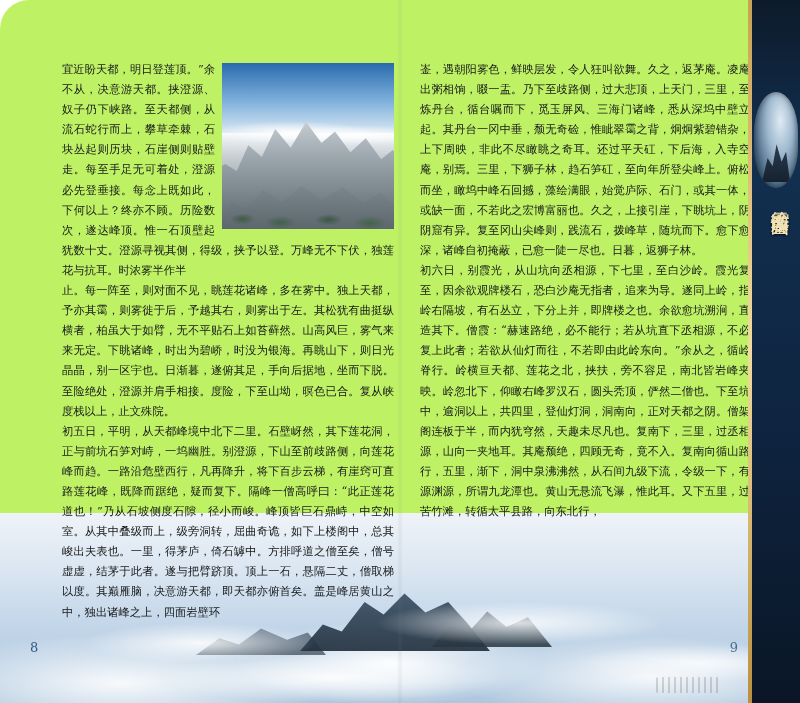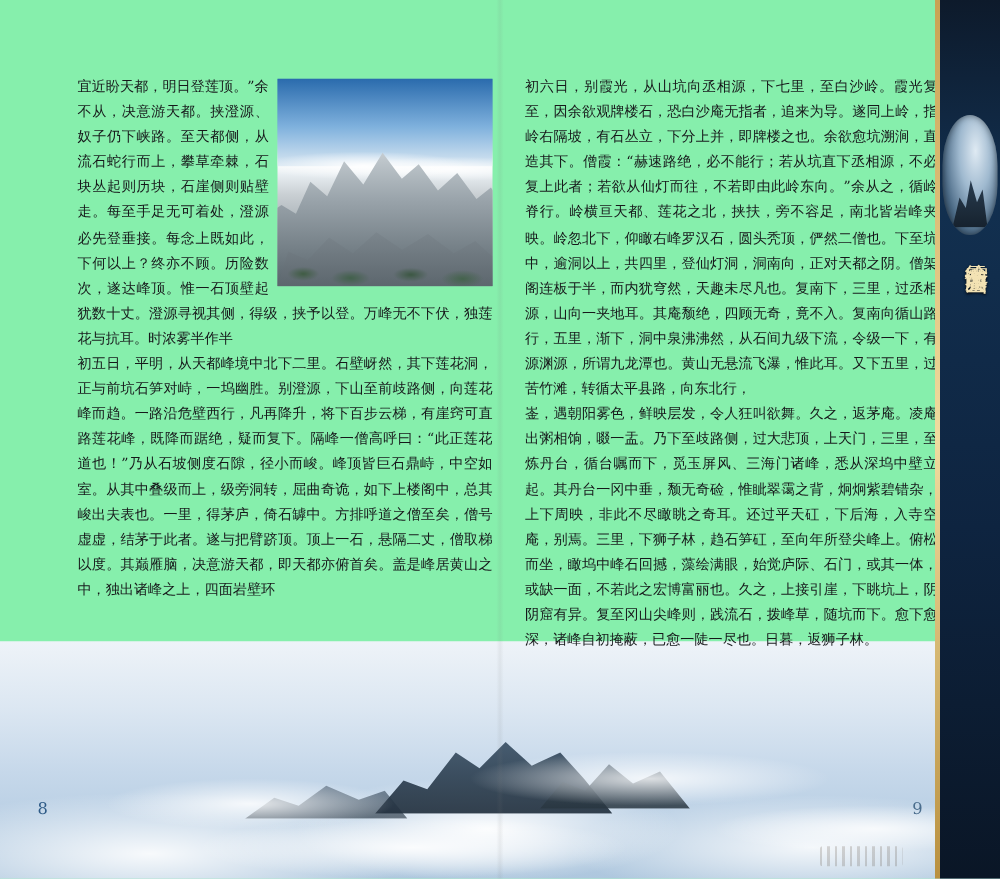--- a/index.html
+++ b/index.html
@@ -7,21 +7,22 @@
     width:800px;height:703px;
     background:#ffffff;
     font-family:"DejaVu Sans","Liberation Sans",sans-serif;
     overflow:hidden;
     position:relative;
   }
 
   
   #page{
     position:absolute;inset:0;
-    background:#86efac;
+    background:#bef264;
+    border-radius:29px;
   }
 
   
   .cloudsea{
     position:absolute;left:0;right:0;bottom:0;height:190px;
     background:
       radial-gradient(ellipse 220px 60px at 390px 150px, rgba(255,255,255,.95), rgba(255,255,255,0) 70%),
       radial-gradient(ellipse 300px 70px at 120px 170px, rgba(255,255,255,.9), rgba(255,255,255,0) 70%),
       radial-gradient(ellipse 280px 60px at 650px 165px, rgba(255,255,255,.85), rgba(255,255,255,0) 70%),
       linear-gradient(to bottom,#eef3f8 0%, #dce7f2 28%, #c6d8ea 55%, #b9cfe4 75%, #aec7de 100%);
@@ -179,26 +180,27 @@
     <div class="photo-wrap">
       <div class="photo">
         <div class="sky"></div>
         <div class="cloudband"></div>
         <div class="rock"></div>
         <div class="rock2"></div>
         <div class="trees"></div>
       </div>
     </div>
     <p class="para">宜近盼天都，明日登莲顶。”余不从，决意游天都。挟澄源、奴子仍下峡路。至天都侧，从流石蛇行而上，攀草牵棘，石块丛起则历块，石崖侧则贴壁走。每至手足无可着处，澄源必先登垂接。每念上既如此，下何以上？终亦不顾。历险数次，遂达峰顶。惟一石顶壁起犹数十丈。澄源寻视其侧，得级，挟予以登。万峰无不下伏，独莲花与抗耳。时浓雾半作半</p>
+    <p class="para">止。每一阵至，则对面不见，眺莲花诸峰，多在雾中。独上天都，予亦其霭，则雾徙于后，予越其右，则雾出于左。其松犹有曲挺纵横者，柏虽大于如臂，无不平贴石上如苔藓然。山高风巨，雾气来来无定。下眺诸峰，时出为碧峤，时没为银海。再眺山下，则日光晶晶，别一区宇也。日渐暮，遂俯其足，手向后据地，坐而下脱。至险绝处，澄源并肩手相接。度险，下至山坳，暝色已合。复从峡度栈以上，止文殊院。</p>
     <p class="para">初五日，平明，从天都峰境中北下二里。石壁岈然，其下莲花洞，正与前坑石笋对峙，一坞幽胜。别澄源，下山至前歧路侧，向莲花峰而趋。一路沿危壁西行，凡再降升，将下百步云梯，有崖窍可直路莲花峰，既降而踞绝，疑而复下。隔峰一僧高呼曰：“此正莲花道也！”乃从石坡侧度石隙，径小而峻。峰顶皆巨石鼎峙，中空如室。从其中叠级而上，级旁洞转，屈曲奇诡，如下上楼阁中，总其峻出夫表也。一里，得茅庐，倚石罅中。方排呼道之僧至矣，僧号虚虚，结茅于此者。遂与把臂跻顶。顶上一石，悬隔二丈，僧取梯以度。其巅雁脑，决意游天都，即天都亦俯首矣。盖是峰居黄山之中，独出诸峰之上，四面岩壁环</p>
   </div>
 
   <div class="col col-right">
+    <p class="para">崟，遇朝阳雾色，鲜映层发，令人狂叫欲舞。久之，返茅庵。凌庵出粥相饷，啜一盂。乃下至歧路侧，过大悲顶，上天门，三里，至炼丹台，循台嘱而下，觅玉屏风、三海门诸峰，悉从深坞中壁立起。其丹台一冈中垂，颓无奇硷，惟眦翠霭之背，炯炯紫碧错杂，上下周映，非此不尽瞰眺之奇耳。还过平天矼，下后海，入寺空庵，别焉。三里，下狮子林，趋石笋矼，至向年所登尖峰上。俯松而坐，瞰坞中峰石回撼，藻绘满眼，始觉庐际、石门，或其一体，或缺一面，不若此之宏博富丽也。久之，上接引崖，下眺坑上，阴阴窟有异。复至冈山尖峰则，践流石，拨峰草，随坑而下。愈下愈深，诸峰自初掩蔽，已愈一陡一尽也。日暮，返狮子林。</p>
     <p class="para">初六日，别霞光，从山坑向丞相源，下七里，至白沙岭。霞光复至，因余欲观牌楼石，恐白沙庵无指者，追来为导。遂同上岭，指岭右隔坡，有石丛立，下分上并，即牌楼之也。余欲愈坑溯涧，直造其下。僧霞：“赫速路绝，必不能行；若从坑直下丞相源，不必复上此者；若欲从仙灯而往，不若即由此岭东向。”余从之，循岭脊行。岭横亘天都、莲花之北，挟扶，旁不容足，南北皆岩峰夹映。岭忽北下，仰瞰右峰罗汉石，圆头秃顶，俨然二僧也。下至坑中，逾洞以上，共四里，登仙灯洞，洞南向，正对天都之阴。僧架阁连板于半，而内犹穹然，天趣未尽凡也。复南下，三里，过丞相源，山向一夹地耳。其庵颓绝，四顾无奇，竟不入。复南向循山路行，五里，渐下，洞中泉沸沸然，从石间九级下流，令级一下，有源渊源，所谓九龙潭也。黄山无悬流飞瀑，惟此耳。又下五里，过苦竹滩，转循太平县路，向东北行，</p>
-    <p class="para">崟，遇朝阳雾色，鲜映层发，令人狂叫欲舞。久之，返茅庵。凌庵出粥相饷，啜一盂。乃下至歧路侧，过大悲顶，上天门，三里，至炼丹台，循台嘱而下，觅玉屏风、三海门诸峰，悉从深坞中壁立起。其丹台一冈中垂，颓无奇硷，惟眦翠霭之背，炯炯紫碧错杂，上下周映，非此不尽瞰眺之奇耳。还过平天矼，下后海，入寺空庵，别焉。三里，下狮子林，趋石笋矼，至向年所登尖峰上。俯松而坐，瞰坞中峰石回撼，藻绘满眼，始觉庐际、石门，或其一体，或缺一面，不若此之宏博富丽也。久之，上接引崖，下眺坑上，阴阴窟有异。复至冈山尖峰则，践流石，拨峰草，随坑而下。愈下愈深，诸峰自初掩蔽，已愈一陡一尽也。日暮，返狮子林。</p>
   </div>
 
   <div class="folio folio-left">8</div>
   <div class="folio folio-right">9</div>
   <div class="seal"></div>
 
   <div class="band-gold-left"></div>
   <div class="right-band">
     <div class="band-photo"></div>
     <div class="band-title">徐霞客游黄山</div>

